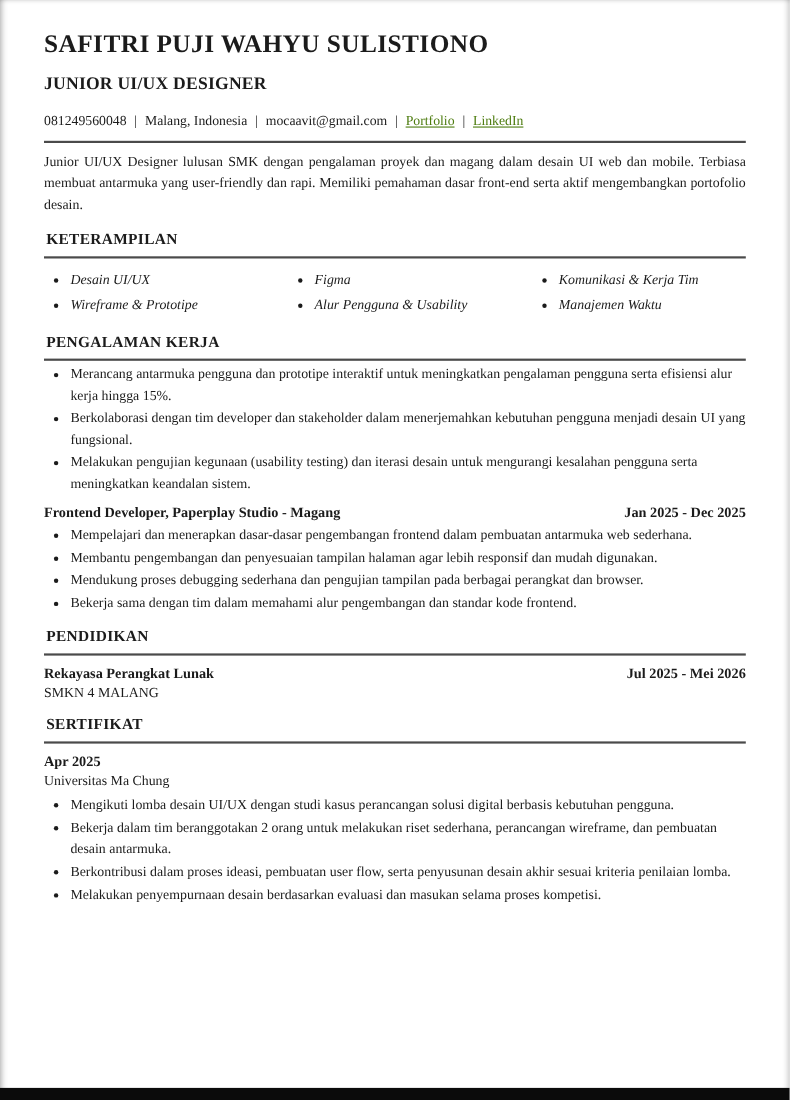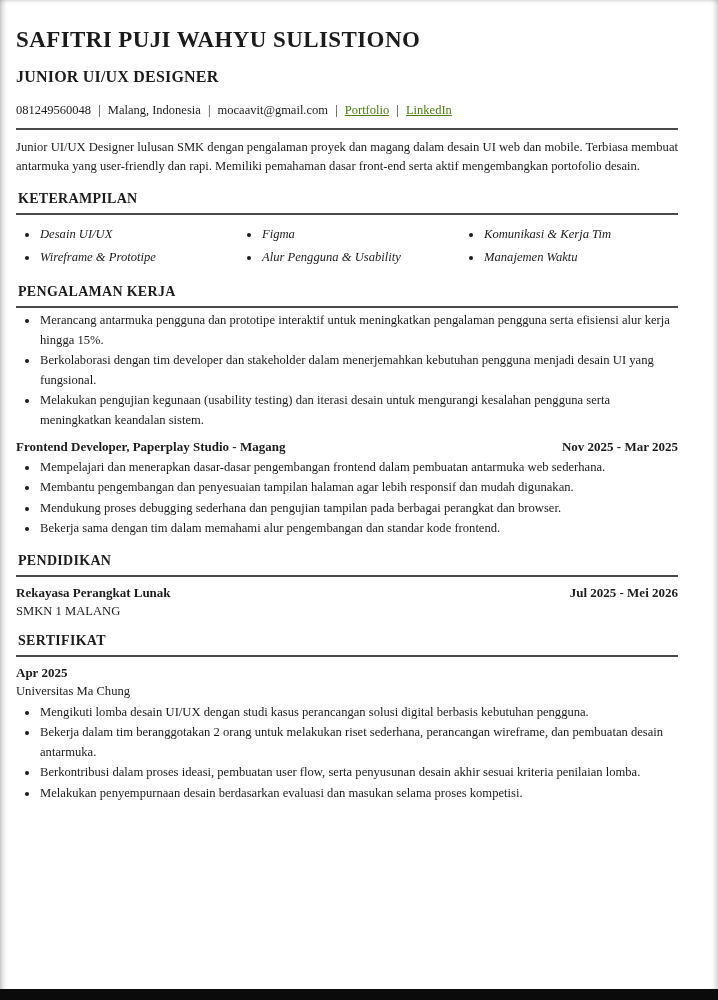--- a/index.html
+++ b/index.html
@@ -14,21 +14,21 @@
     margin: 0 auto;
     background: #ffffff;
     font-family: "Liberation Serif", "DejaVu Serif", serif;
     color: #1b1b1b;
     overflow: hidden;
     box-shadow: inset 5px 0 6px -4px rgba(0,0,0,0.35),
                 inset -5px 0 6px -4px rgba(0,0,0,0.28),
                 inset 0 4px 5px -4px rgba(0,0,0,0.15);
   }
   .content {
-    padding: 20px 40px 0 16px;
+    padding: 20px 40px 0 40px;
   }
   .name {
     margin: 6px 0 0 0;
     font-size: 23px;
     font-weight: bold;
     letter-spacing: 0.4px;
     line-height: 1.2;
   }
   .job-title-main {
     margin: 14px 0 0 0;
@@ -164,40 +164,40 @@
         <ul class="bullets">
           <li>Merancang antarmuka pengguna dan prototipe interaktif untuk meningkatkan pengalaman pengguna serta efisiensi alur kerja hingga 15%.</li>
           <li>Berkolaborasi dengan tim developer dan stakeholder dalam menerjemahkan kebutuhan pengguna menjadi desain UI yang fungsional.</li>
           <li>Melakukan pengujian kegunaan (usability testing) dan iterasi desain untuk mengurangi kesalahan pengguna serta meningkatkan keandalan sistem.</li>
         </ul>
       </div>
 
       <div class="entry">
         <div class="entry-header">
           <span>Frontend Developer, Paperplay Studio - Magang</span>
-          <span class="dates">Nov 2025 - Mar 2025</span>
+          <span class="dates">Jan 2025 - Dec 2025</span>
         </div>
         <ul class="bullets">
           <li>Mempelajari dan menerapkan dasar-dasar pengembangan frontend dalam pembuatan antarmuka web sederhana.</li>
           <li>Membantu pengembangan dan penyesuaian tampilan halaman agar lebih responsif dan mudah digunakan.</li>
           <li>Mendukung proses debugging sederhana dan pengujian tampilan pada berbagai perangkat dan browser.</li>
           <li>Bekerja sama dengan tim dalam memahami alur pengembangan dan standar kode frontend.</li>
         </ul>
       </div>
     </div>
 
     <div class="section">
       <h3 class="section-heading">PENDIDIKAN</h3>
       <hr class="section-rule">
       <div class="entry">
         <div class="entry-header">
           <span>Rekayasa Perangkat Lunak</span>
           <span class="dates">Jul 2025 - Mei 2026</span>
         </div>
-        <div class="entry-sub">SMKN 1 MALANG</div>
+        <div class="entry-sub">SMKN 4 MALANG</div>
       </div>
     </div>
 
     <div class="section">
       <h3 class="section-heading">SERTIFIKAT</h3>
       <hr class="section-rule">
       <div class="entry">
         <div class="entry-header">
           <span class="dates">Apr 2025</span>
         </div>

